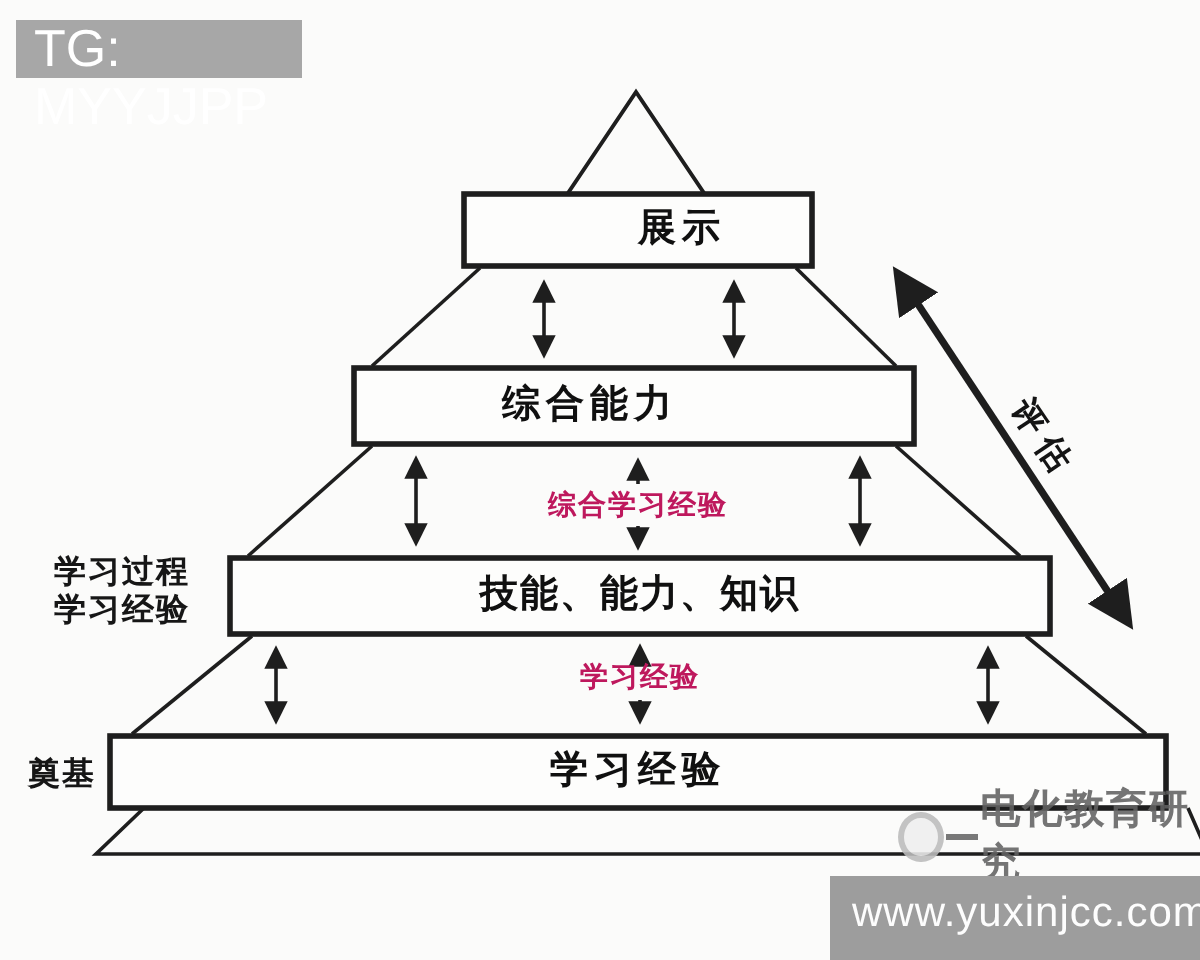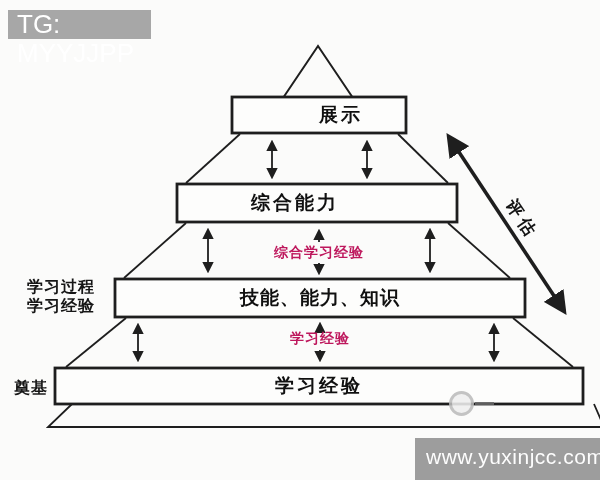--- a/index.html
+++ b/index.html
@@ -106,19 +106,20 @@
   <div class="txt side-label" style="left:14px;top:378px;">奠基</div>
 
   <div class="txt conn-label" style="left:264px;top:244px;width:110px;">综合学习经验</div>
   <div class="txt conn-label" style="left:285px;top:330px;width:70px;">学习经验</div>
 
   <div class="txt assessment-label" style="left:494px;top:208px;">评估</div>
 
   <div class="watermark">
     <span class="wm-logo"></span>
     <span class="wm-dash"></span>
+    <span class="wm-text">电化教育研究</span>
   </div>
 
   <div class="badge">TG: MYYJJPP</div>
 
   <div class="url-bar">www.yuxinjcc.com</div>
 
 </div>
 
 </body></html>

